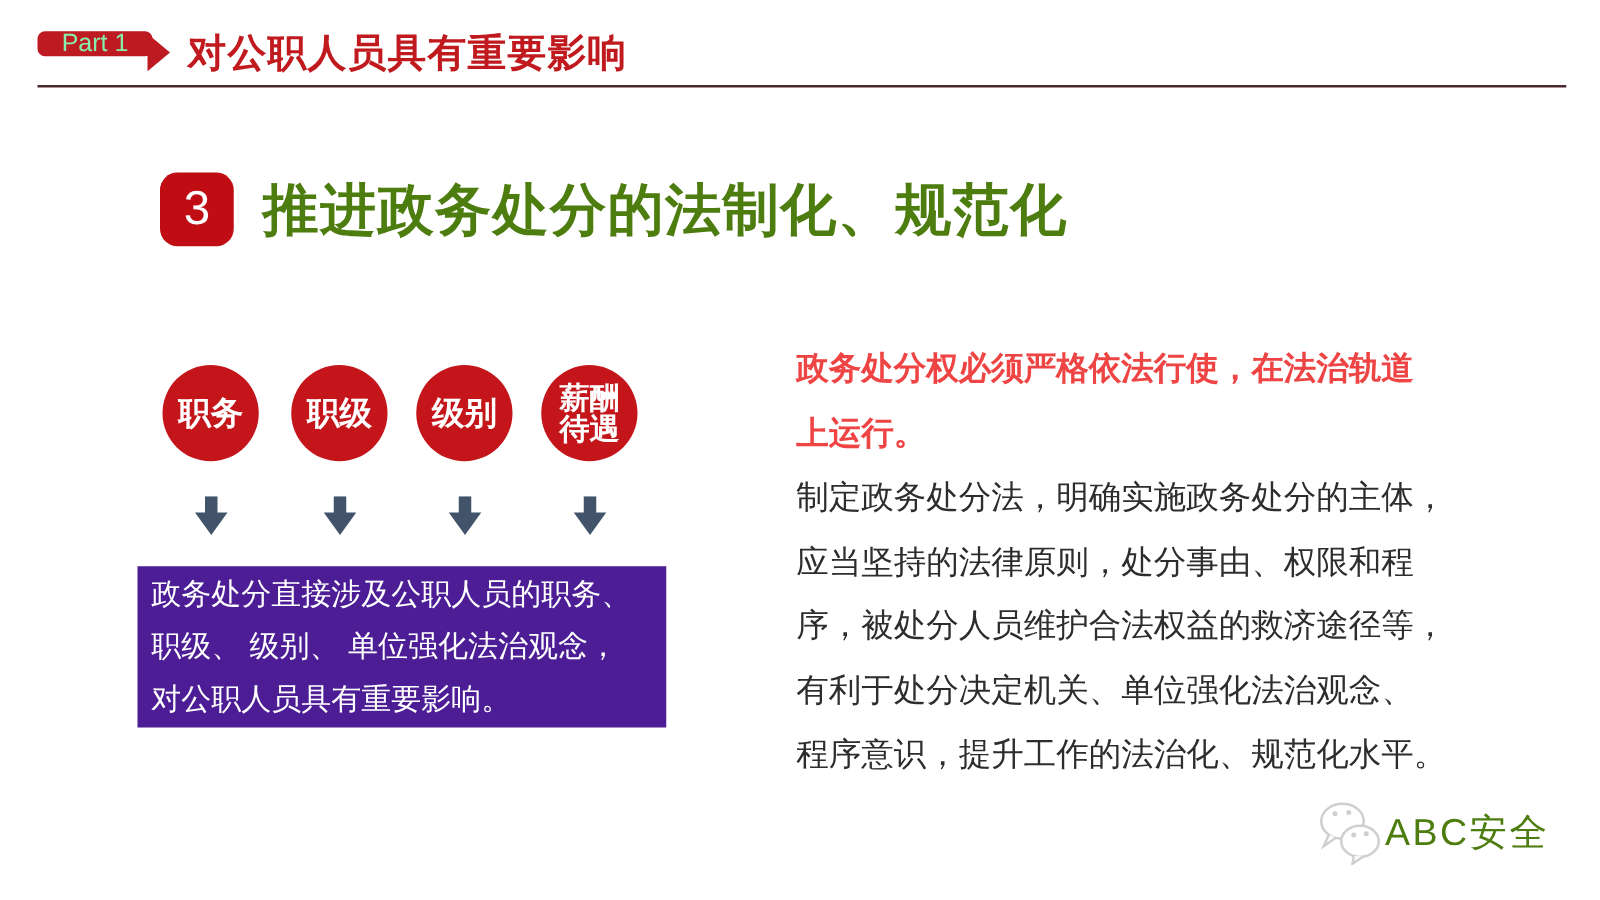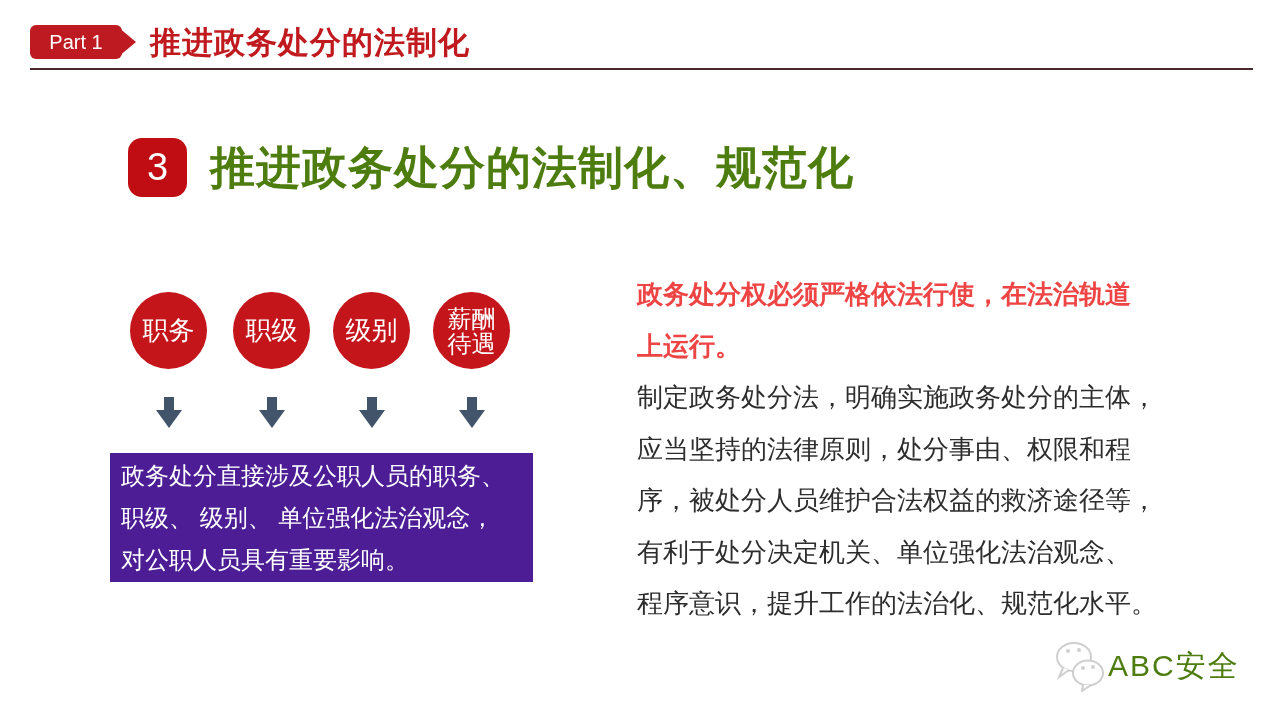--- a/index.html
+++ b/index.html
@@ -2,22 +2,22 @@
 <html><head>
 <meta charset="utf-8">
 <style>
   html,body{margin:0;padding:0;background:#888;}
   .slide{
     position:relative;width:1280px;height:720px;background:#ffffff;
     overflow:hidden;font-family:"Liberation Sans",sans-serif;
   }
   
   .part-badge{
-    position:absolute;left:30px;top:25px;width:92px;height:34px;
-    background:#bd1a21;border-radius:6px;color:#ffffff;font-size:20px;
+    position:absolute;left:30px;top:25px;width:92px;height:20px;
+    background:#bd1a21;border-radius:6px;color:#86efac;font-size:20px;
     display:flex;align-items:center;justify-content:center;
   }
   .part-badge::after{
     content:"";position:absolute;left:88px;top:2px;width:0;height:0;
     border-top:15px solid transparent;border-bottom:15px solid transparent;
     border-left:18px solid #bd1a21;
   }
   .header-title{
     position:absolute;left:150px;top:22px;font-size:31px;font-weight:bold;
     color:#c01a1f;white-space:nowrap;letter-spacing:1px;
@@ -31,21 +31,21 @@
     background:#c00d13;border-radius:14px;color:#fff;font-size:38px;
     display:flex;align-items:center;justify-content:center;
   }
   .section-heading{
     position:absolute;left:210px;top:138px;height:59px;line-height:59px;
     font-size:45px;font-weight:bold;color:#4d7c0f;white-space:nowrap;letter-spacing:1px;
   }
   
   .circle{
     position:absolute;top:292px;width:77px;height:77px;border-radius:50%;
-    background:#c4151b;color:#fff;font-weight:normal;font-size:26px;
+    background:#c4151b;color:#fff;font-weight:bold;font-size:26px;
     display:flex;flex-direction:column;align-items:center;justify-content:center;
     text-align:center;
   }
   .circle.small-text{font-size:24px;line-height:25px;}
   .c1{left:130px;} .c2{left:233px;} .c3{left:333px;} .c4{left:433px;}
   
   .down-arrow{position:absolute;top:397px;width:28px;height:32px;}
   .a1{left:155px;} .a2{left:258px;} .a3{left:358px;} .a4{left:458px;}
   
   .summary-box{
@@ -68,21 +68,21 @@
   }
 </style>
 </head>
 <body>
 
 <div class="slide">
 
   <div class="part-badge">
     <span>Part 1</span>
   </div>
-  <div class="header-title">推进政务处分的法制化</div>
+  <div class="header-title">对公职人员具有重要影响</div>
   <div class="header-rule"></div>
 
   <div class="num-badge">3</div>
   <div class="section-heading">推进政务处分的法制化、规范化</div>
 
   <div class="circle c1">
     <span>职务</span>
   </div>
   <div class="circle c3">
     <span>级别</span>

